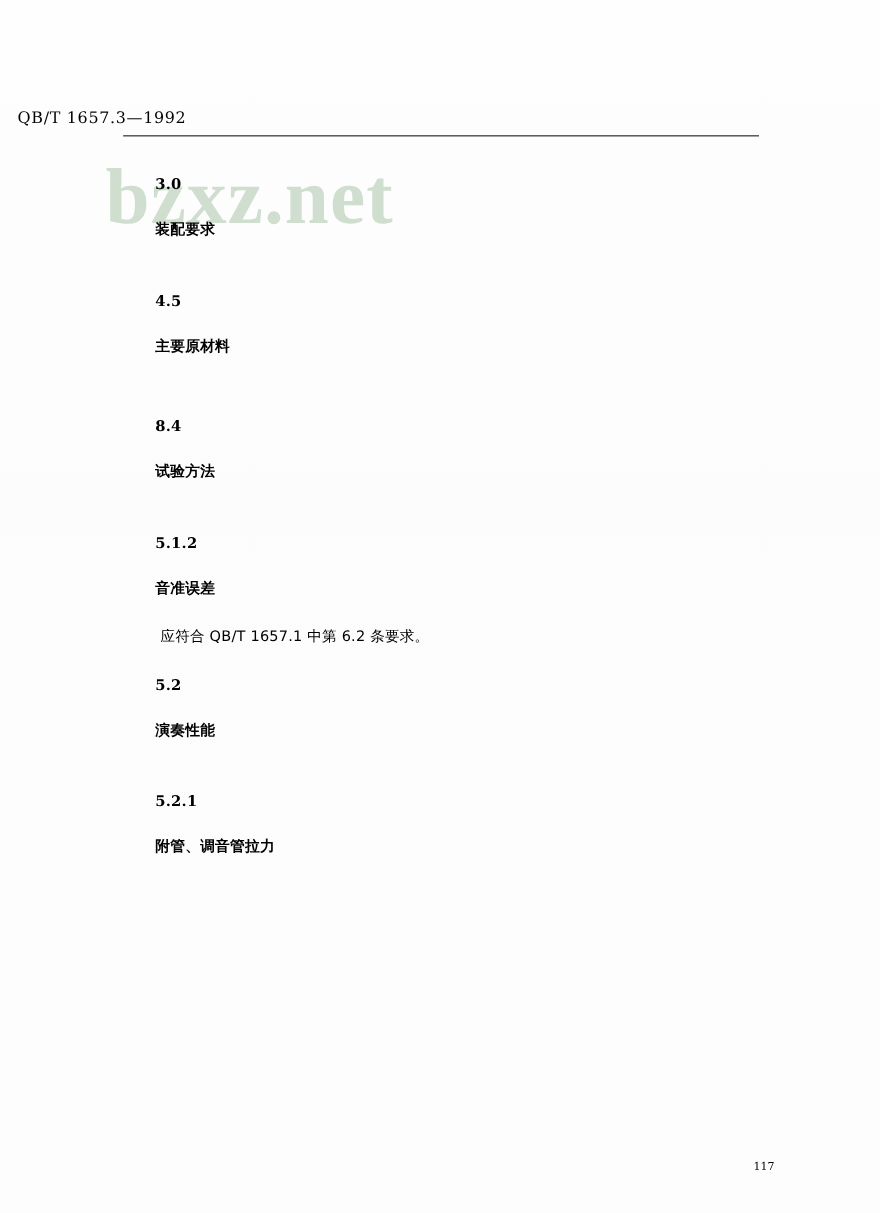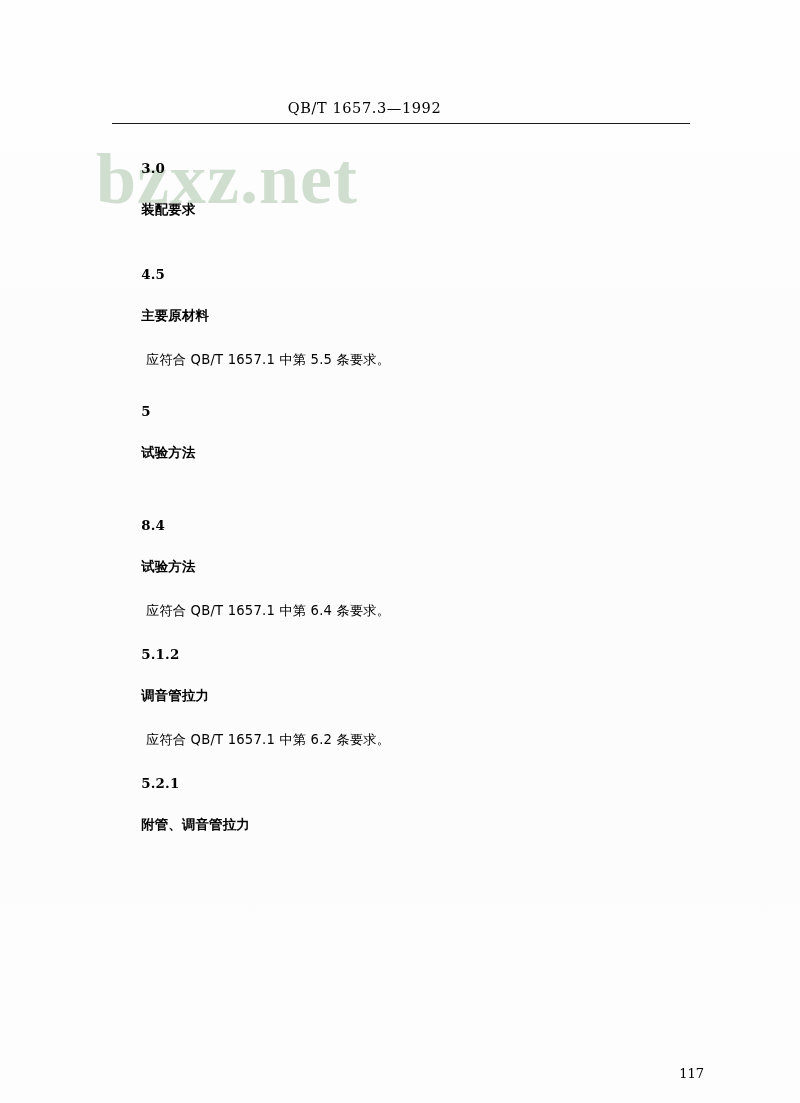--- a/index.html
+++ b/index.html
@@ -43,23 +43,23 @@
     letter-spacing: 1px;
     color: rgba(150, 185, 150, 0.45);
     user-select: none;
     pointer-events: none;
     white-space: nowrap;
   }
 
   .header-title {
     position: absolute;
     top: 100px;
-    left: 0;
+    left: 16px;
     width: 729px;
-    text-align: center;
+    text-align: left;
     font-size: 14.5px;
     font-family: "DejaVu Serif", "Liberation Serif", serif;
     letter-spacing: 0.6px;
   }
 
   .header-rule {
     position: absolute;
     top: 123px;
     left: 112px;
     width: 578px;
@@ -86,23 +86,23 @@
   }
   .heading {
     font-weight: bold;
     font-size: 13.4px;
   }
   .indent-body { padding-left: 34px; }
   .spaced-top { margin-top: 11px; }
 
   .page-number {
     position: absolute;
-    bottom: 22px;
+    bottom: 36px;
     right: 96px;
-    font-size: 13px;
+    font-size: 10px;
     font-family: "DejaVu Serif", "Liberation Serif", serif;
   }
 </style>
 </head>
 <body>
 
 <div class="page">
   <div class="paper-tint"></div>
 
   <div class="watermark">bzxz.net</div>
@@ -116,43 +116,41 @@
       <span class="num">3.0</span>
       &nbsp;&nbsp;
       <span>装配要求</span>
     </p>
 
     <p class="line heading">
       <span class="num">4.5</span>
       &nbsp;&nbsp;
       <span>主要原材料</span>
     </p>
-    <p class="line indent-body">应符合 QB/T 1657.1 中第 5.5 条要求。</p>
 
-    <p class="line heading spaced-top">
-      <span class="num">5</span>
-      &nbsp;&nbsp;&nbsp;
-      <span>试验方法</span>
-    </p>
 
     <p class="line heading spaced-top">
       <span class="num">8.4</span>
       &nbsp;&nbsp;&nbsp;
       <span>试验方法</span>
     </p>
 
-    <p class="line indent-body">应符合 QB/T 1657.1 中第 6.4 条要求。</p>
 
     <p class="line heading">
       <span class="num">5.1.2</span>
       &nbsp;&nbsp;&nbsp;
-      <span>调音管拉力</span>
+      <span>音准误差</span>
     </p>
     <p class="line indent-body">应符合 QB/T 1657.1 中第 6.2 条要求。</p>
 
+    <p class="line heading">
+      <span class="num">5.2</span>
+      &nbsp;&nbsp;&nbsp;
+      <span>演奏性能</span>
+    </p>
 
     <p class="line heading">
       <span class="num">5.2.1</span>
       &nbsp;&nbsp;&nbsp;
       <span>附管、调音管拉力</span>
     </p>
 
   </div>
 
   <div class="page-number">117</div>

